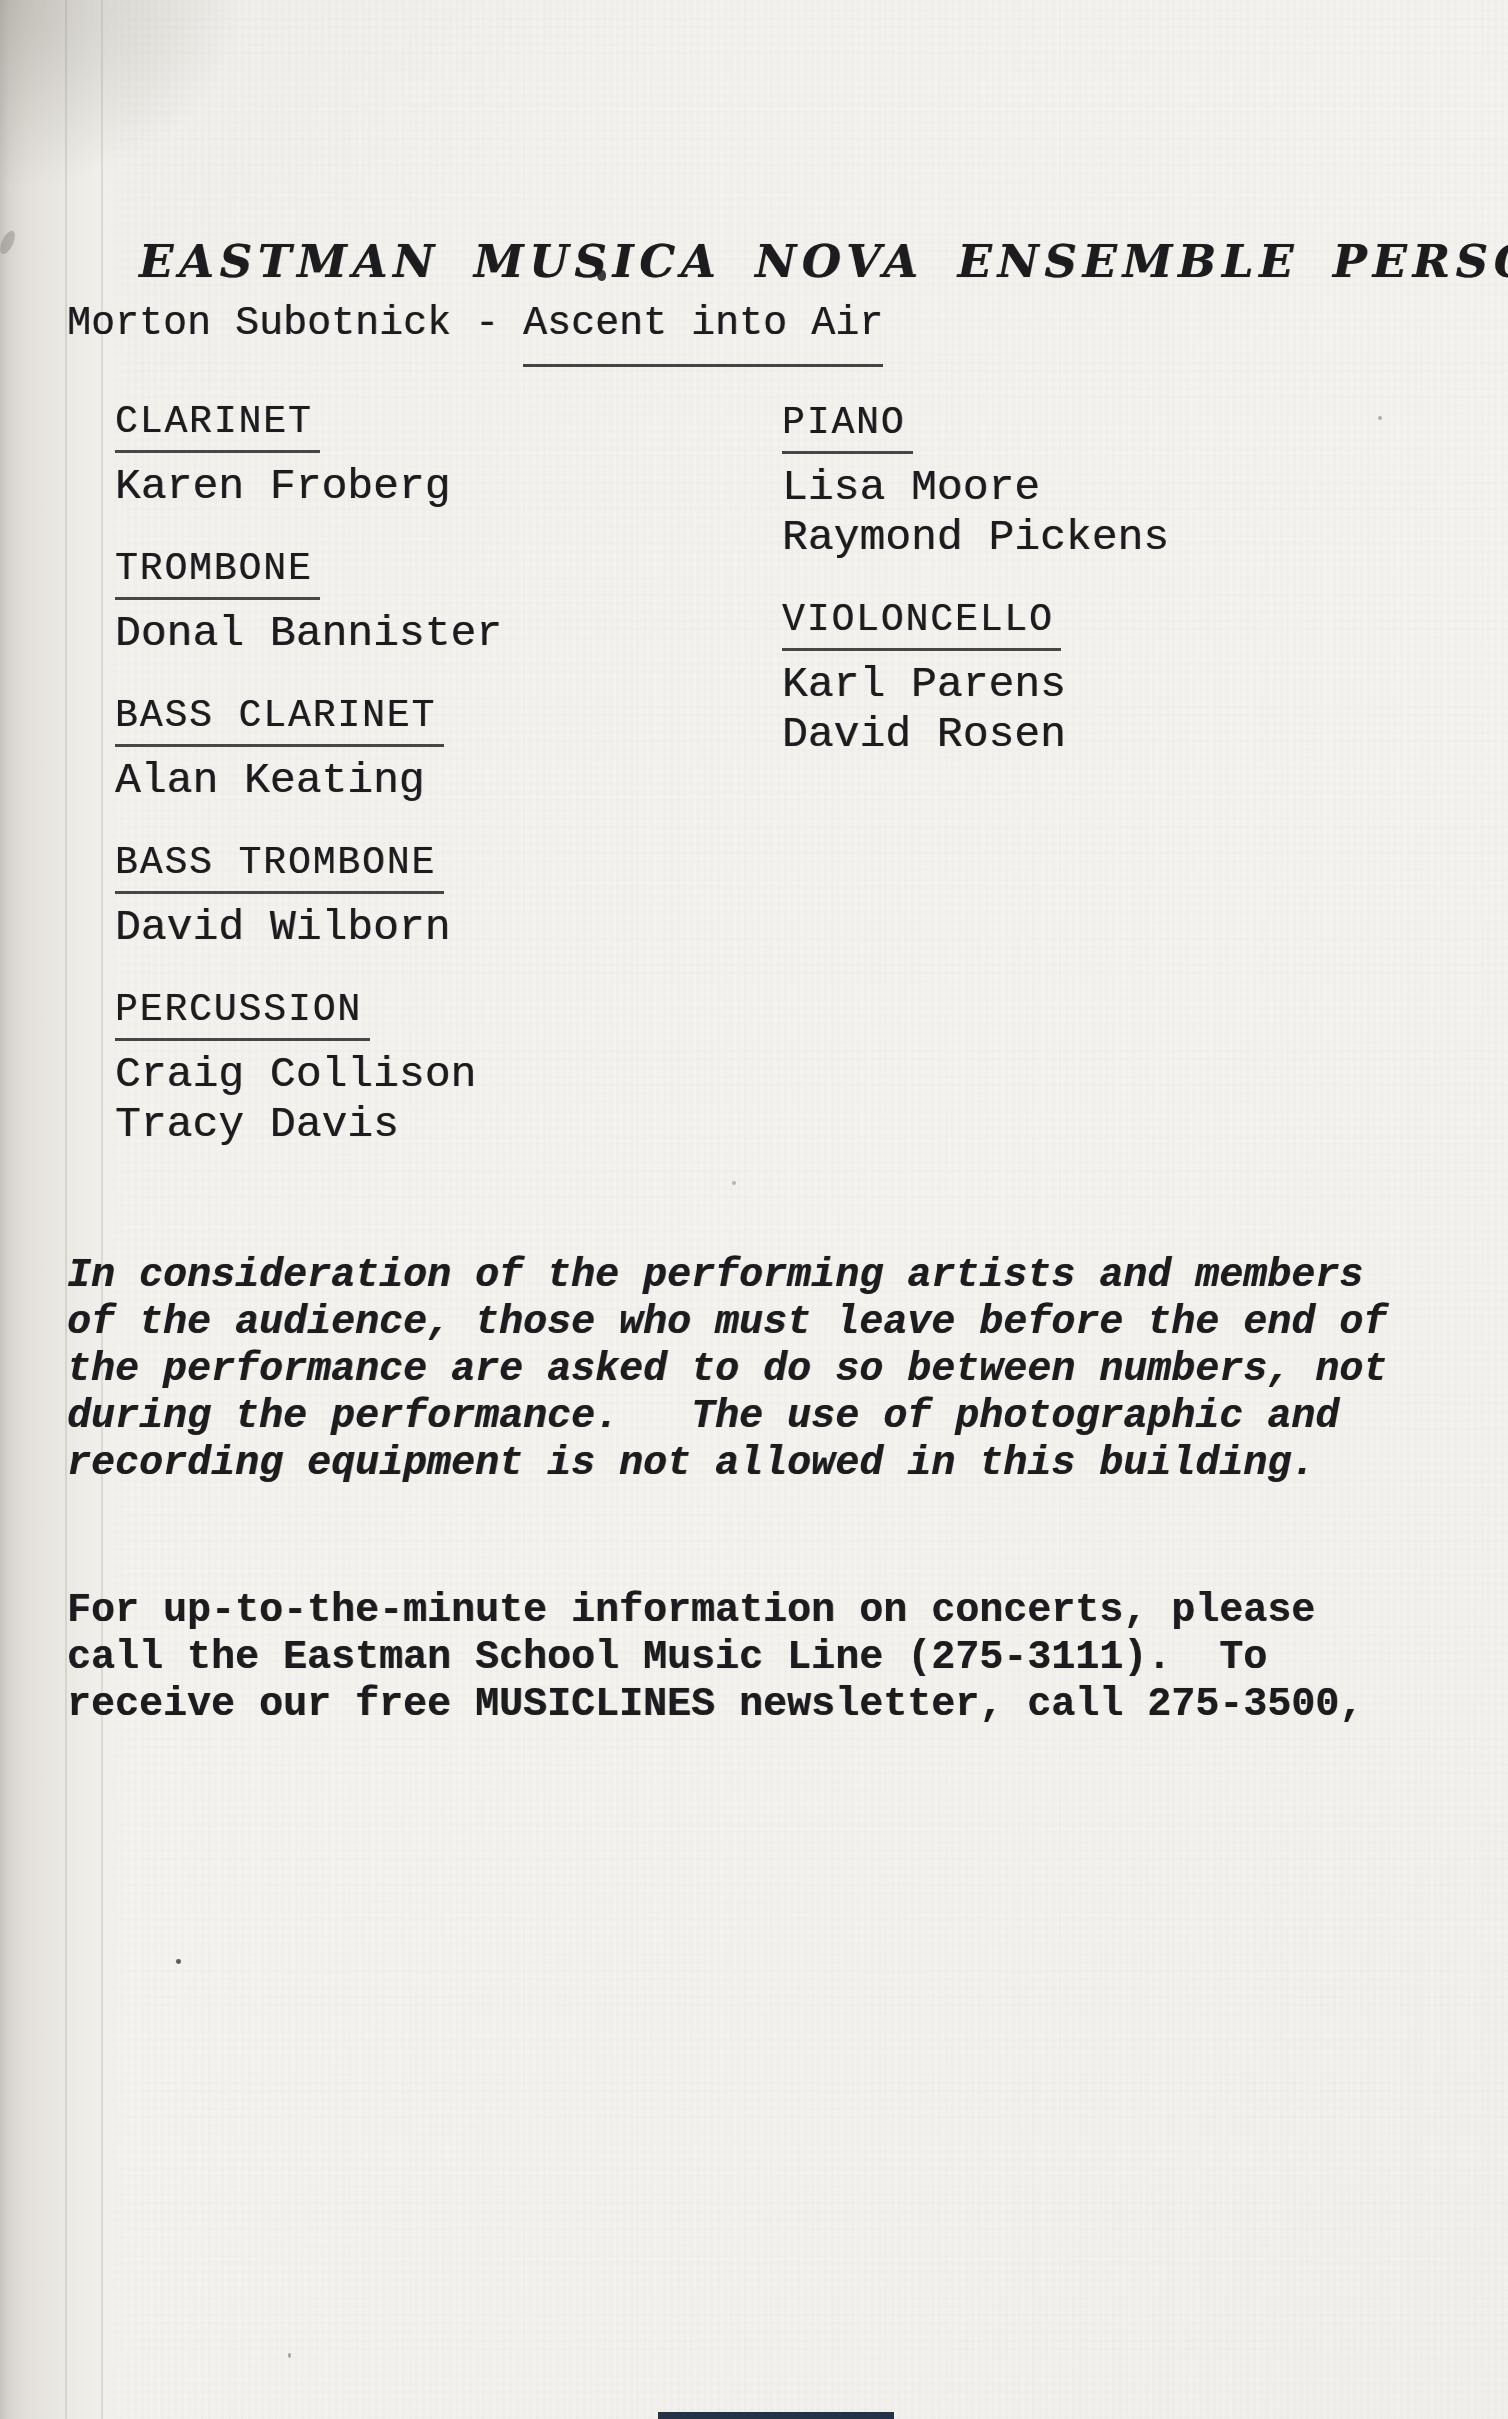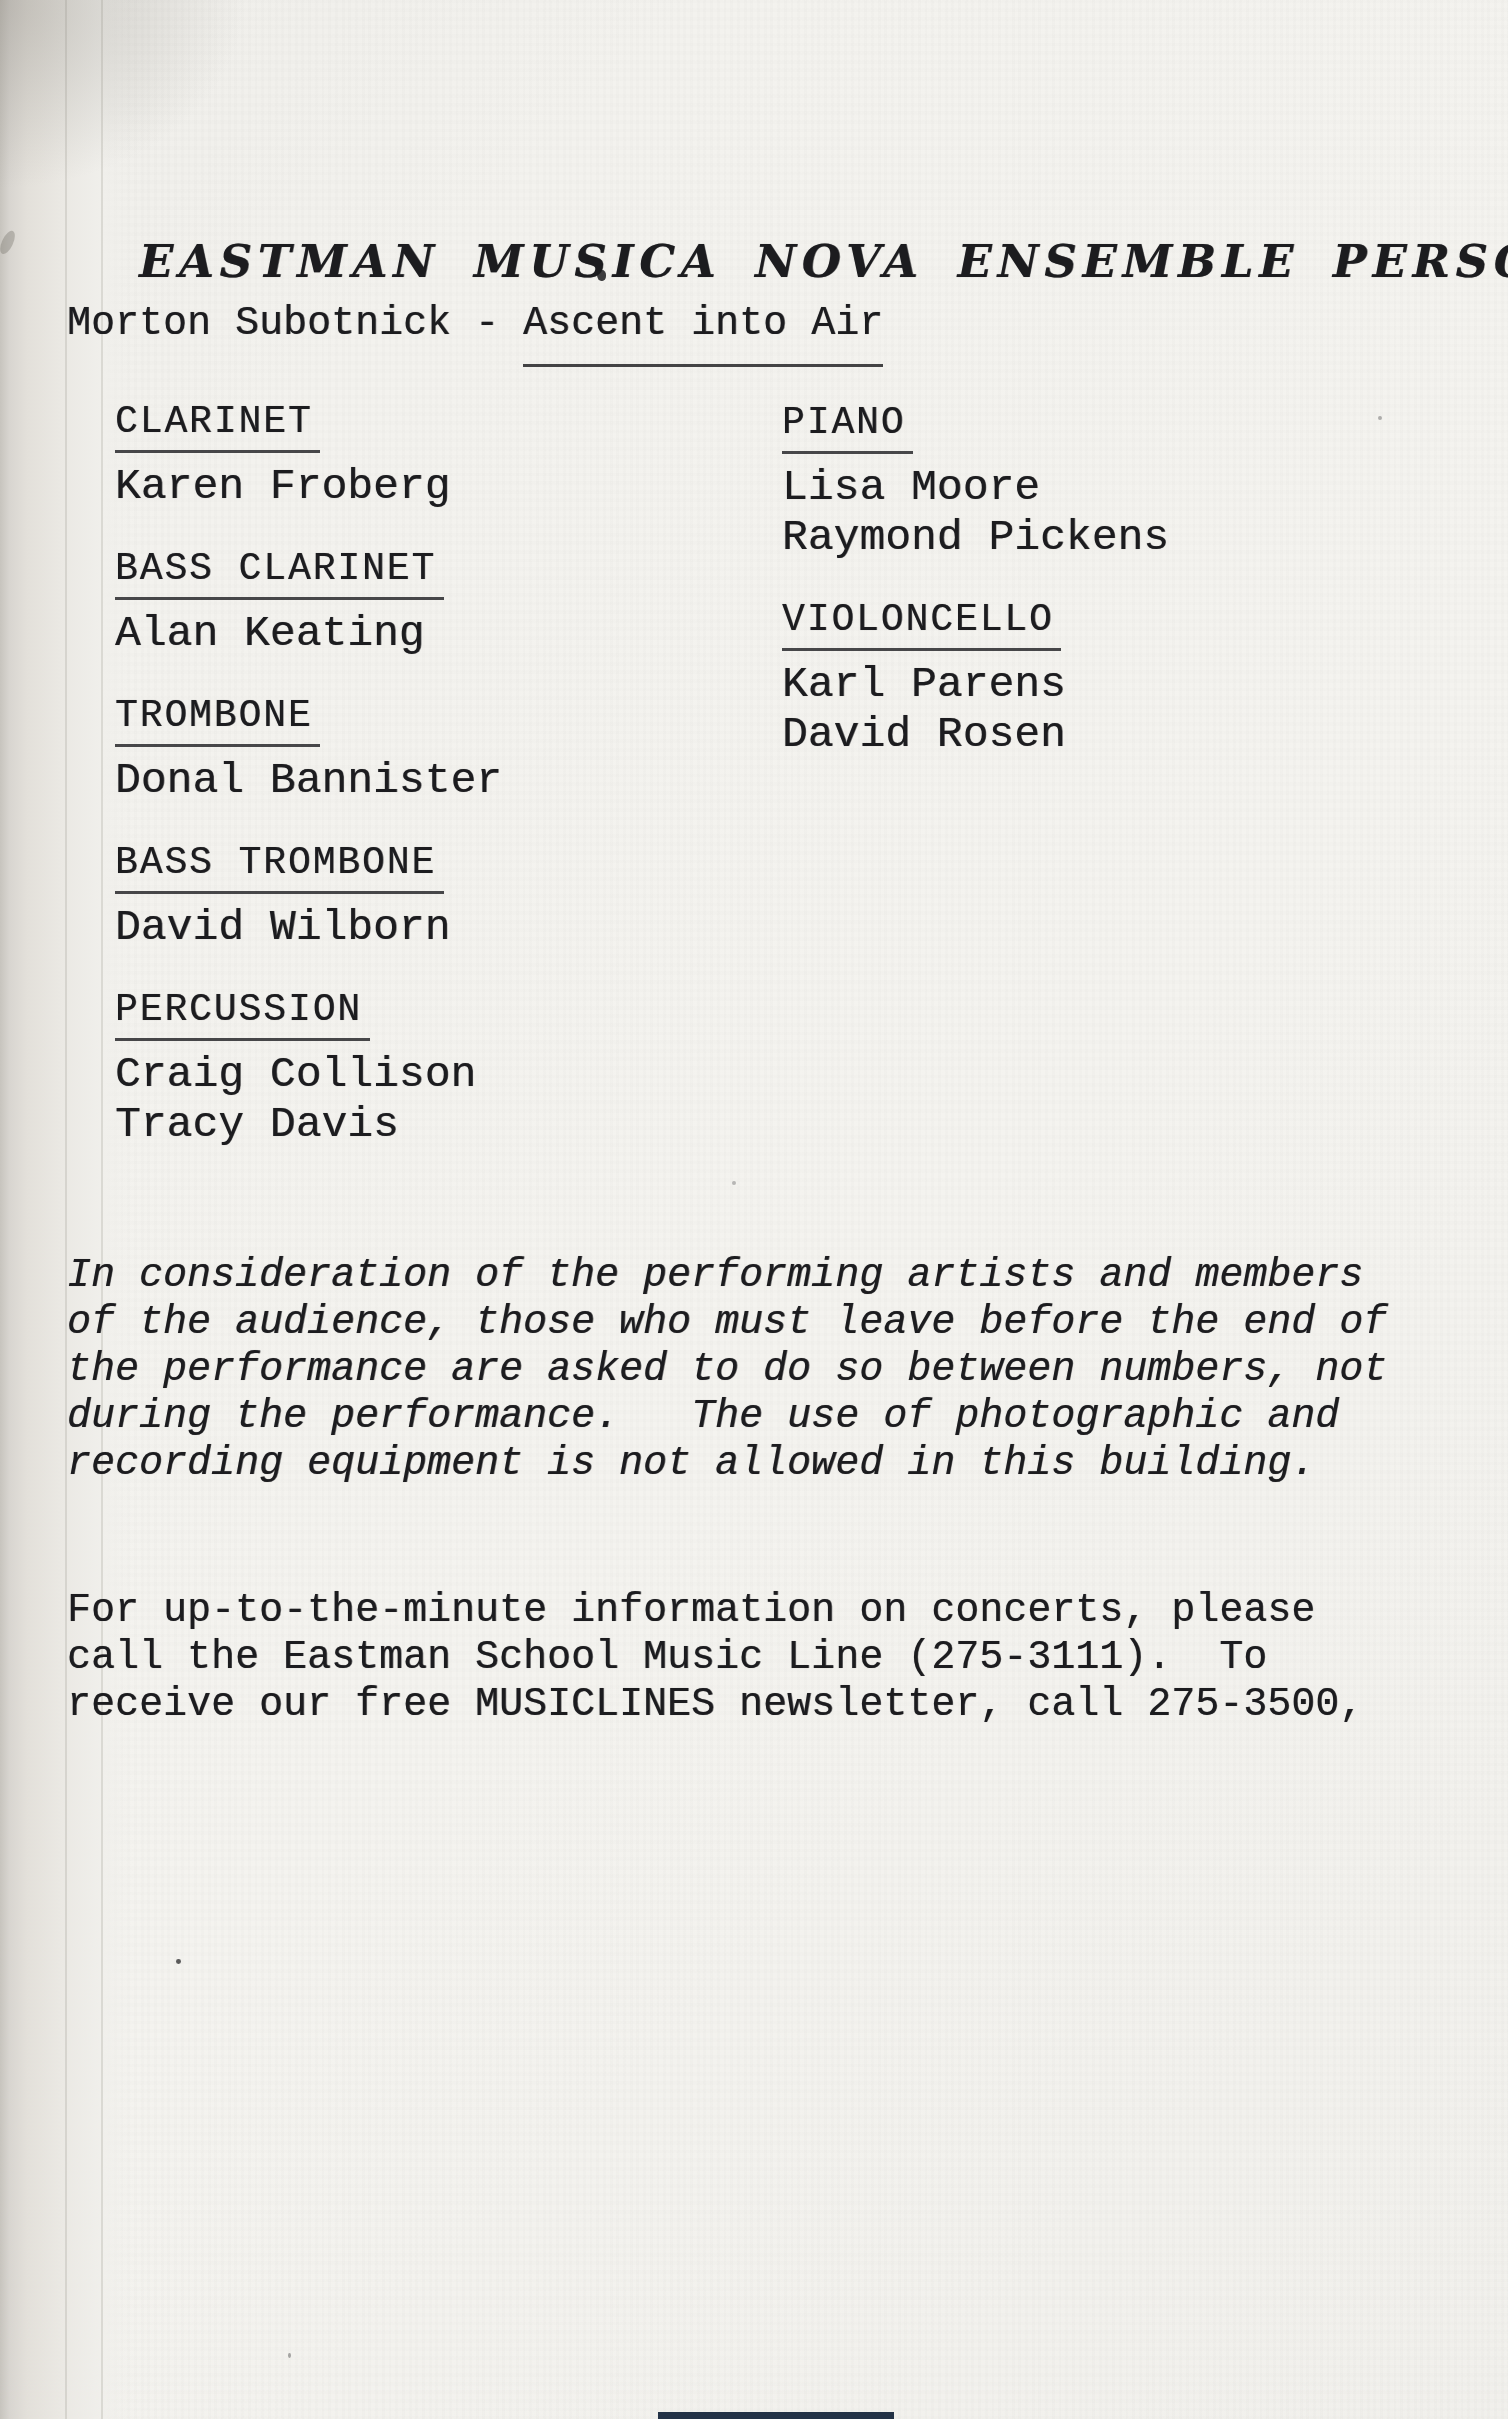--- a/index.html
+++ b/index.html
@@ -97,21 +97,21 @@
     white-space: pre;
   }
 
   .para {
     position: absolute;
     left: 67px;
     width: 1417px;
     font-size: 40px;
     line-height: 47px;
   }
-  .para .line { white-space: pre; }
+  .para .line { white-space: pre; font-weight: bold; }
   .para-etiquette {
     top: 1252px;
     font-style: italic;
   }
   .para-info { top: 1587px; }
 
   .speck { position: absolute; border-radius: 50%; background: rgba(40,40,42,0.75); }
   .speck-a { left: 176px; top: 1959px; width: 4.8px; height: 4.8px; }
   .speck-b { left: 1378px; top: 416px; width: 3.8px; height: 3.8px; opacity: 0.45; }
   .speck-c { left: 732px; top: 1181px; width: 3.8px; height: 3.8px; opacity: 0.4; }
@@ -149,30 +149,30 @@
   <div class="col col-left">
 
     <section class="group">
       <h3 class="inst ink">CLARINET</h3>
       <div class="names">
         <div class="name ink">Karen Froberg</div>
       </div>
     </section>
 
     <section class="group">
+      <h3 class="inst ink">TROMBONE</h3>
+      <div class="names">
+        <div class="name ink">Donal Bannister</div>
+      </div>
+    </section>
+
+    <section class="group">
       <h3 class="inst ink">BASS CLARINET</h3>
       <div class="names">
         <div class="name ink">Alan Keating</div>
-      </div>
-    </section>
-
-    <section class="group">
-      <h3 class="inst ink">TROMBONE</h3>
-      <div class="names">
-        <div class="name ink">Donal Bannister</div>
       </div>
     </section>
 
     <section class="group">
       <h3 class="inst ink">BASS TROMBONE</h3>
       <div class="names">
         <div class="name ink">David Wilborn</div>
       </div>
     </section>
 

